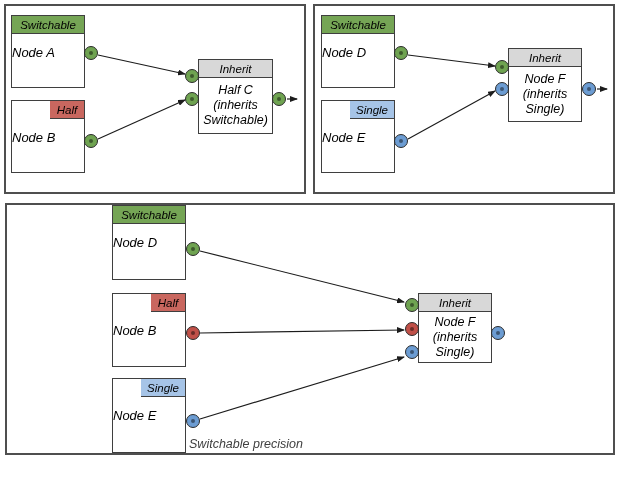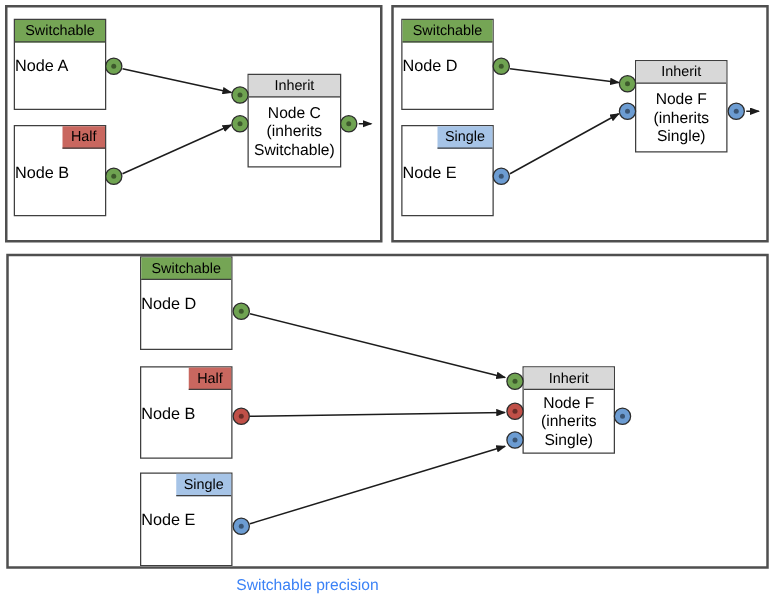--- a/index.html
+++ b/index.html
@@ -2,20 +2,21 @@
 <html style="--c-green: #75A555; --c-red: #C9675F; --c-blue: #A6C4E7; --c-gray: #D8D8D8; --c-pgreen: #6FA351; --c-pred: #C05048; --c-pblue: #6C9CD2; --c-edge: #1C1C1C;"><head>
 <meta charset="utf-8">
 <style>
   html,body{margin:0;padding:0;background:#ffffff;}
   #canvas{
     position:relative;
     width:618px;height:488px;
     background:#ffffff;
     font-family:"Liberation Sans","DejaVu Sans",sans-serif;
     overflow:hidden;
+    font-style:italic;
   }
   .panel{
     position:absolute;
     border:2px solid #4f4f4f;
     background:#ffffff;
     box-sizing:border-box;
   }
   #panel-top-left{left:4px;top:4px;width:302px;height:190px;}
   #panel-top-right{left:313px;top:4px;width:302px;height:190px;}
   #panel-bottom{left:5px;top:203px;width:610px;height:252px;}
@@ -67,23 +68,23 @@
   }
   .port-green{background:var(--c-pgreen);}
   .port-red{background:var(--c-pred);}
   .port-blue{background:var(--c-pblue);}
 
   #edges{position:absolute;left:0;top:0;z-index:3;}
   #edges line{stroke:var(--c-edge);stroke-width:1.2;}
 
   #caption{
     position:absolute;
-    left:0;top:461px;width:492px;
+    left:0;top:437px;width:492px;
     text-align:center;
-    font-size:12.5px;color:#3b82f6;
+    font-size:12.5px;color:#404040;
   }
 </style>
 </head>
 <body>
 
 <div id="canvas">
 
   <div id="panel-top-left" class="panel"></div>
   <div id="panel-top-right" class="panel"></div>
   <div id="panel-bottom" class="panel"></div>
@@ -112,21 +113,21 @@
     <div class="node-header hdr-green">Switchable</div>
     <div class="node-body">Node A</div>
   </div>
   <div class="node" style="left:11px;top:100px;width:74px;height:73px;">
     <div class="node-header hdr-red">Half</div>
     <div class="node-body">Node B</div>
   </div>
   <div class="node" style="left:198px;top:59px;width:75px;height:75px;">
     <div class="node-header hdr-gray">Inherit</div>
     <div class="node-body-lines">
-      <span>Node C</span>
+      <span>Half C</span>
       <span>(inherits</span>
       <span>Switchable)</span>
     </div>
   </div>
   <div class="port port-green" style="left:84px;top:46px;"></div>
   <div class="port port-green" style="left:84px;top:134px;"></div>
   <div class="port port-green" style="left:185px;top:69px;"></div>
   <div class="port port-green" style="left:185px;top:92px;"></div>
   <div class="port port-green" style="left:272px;top:92px;"></div>
 

